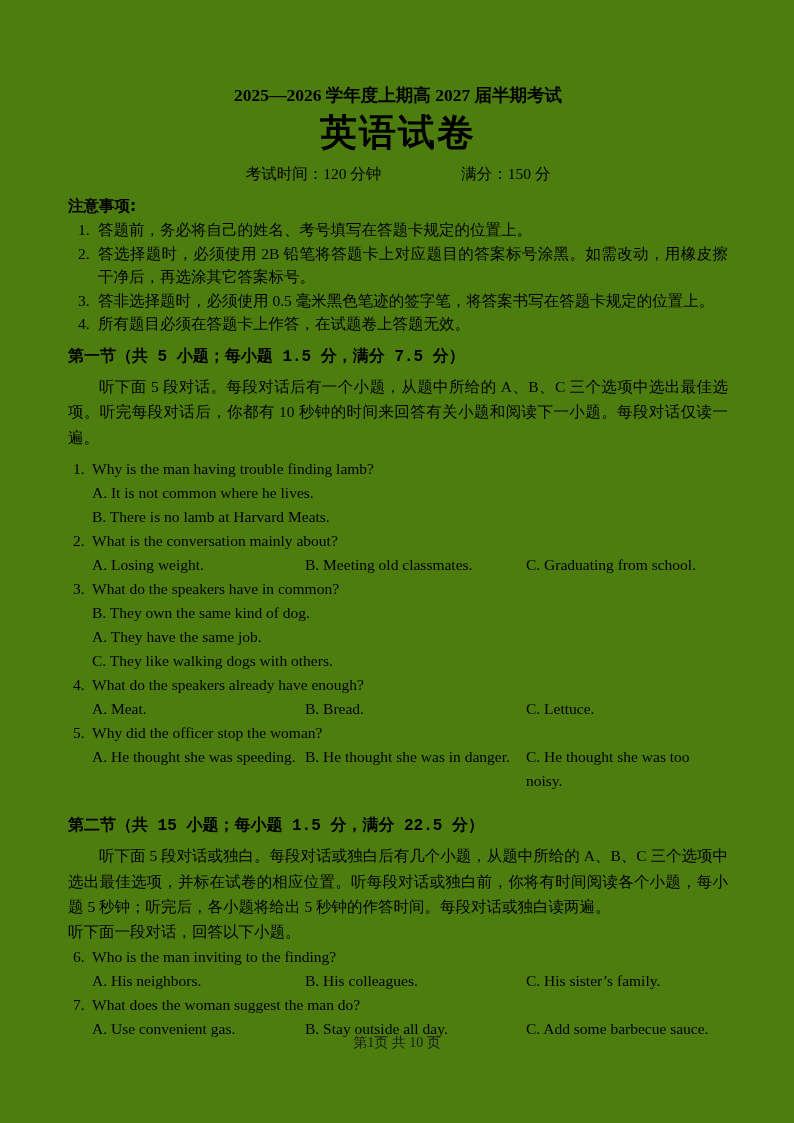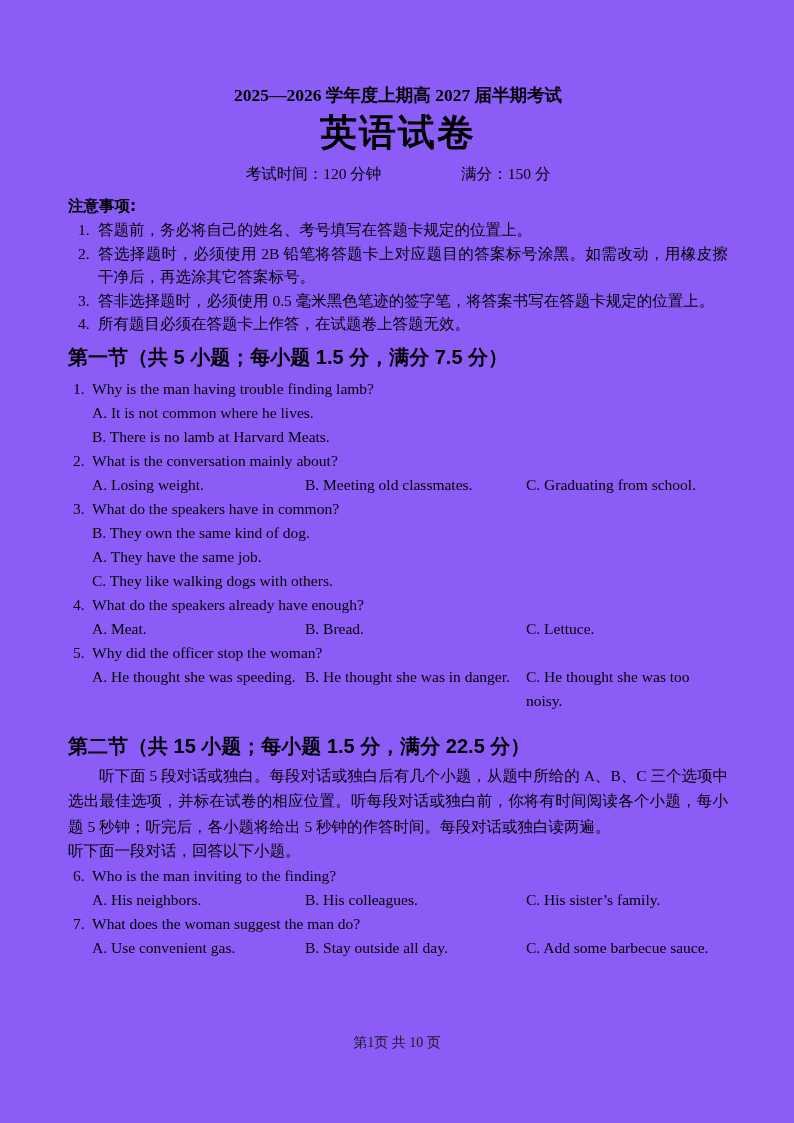--- a/index.html
+++ b/index.html
@@ -1,20 +1,20 @@
 <!DOCTYPE html>
 <html><head>
 <meta charset="utf-8">
 <style>
   html,body { margin:0; padding:0; background:#ffffff; }
   .page {
     position:relative;
     width:794px; height:1123px;
     margin:0 auto;
-    background:#8b5cf6;
+    background:#4d7c0f;
     color:#000;
     font-family:"Liberation Serif","DejaVu Serif",serif;
     font-size:15.5px;
     box-sizing:border-box;
     padding:84px 66px 0 68px;
     overflow:hidden;
   }
   .school-year {
     text-align:center;
     font-weight:bold;
@@ -51,23 +51,23 @@
   .part-heading {
     margin-top:21px;
     font-weight:bold;
     font-size:16px;
     line-height:25px;
     font-family:"DejaVu Sans","Liberation Sans",sans-serif;
   }
   .section-heading {
     margin-top:9px;
     font-weight:bold;
-    font-size:20px;
+    font-size:16px;
     line-height:25px;
-    font-family:Liberation Sans, sans-serif;
+    font-family:Liberation Mono, monospace;
   }
   .instructions {
     margin-top:4px;
     text-indent:2em;
     text-align:justify;
     line-height:25.5px;
   }
   .questions { margin-top:7px; }
   .question { display:flex; }
   .qnum { flex:0 0 19px; margin-left:5px; line-height:24px; }
@@ -121,20 +121,21 @@
       <span class="nnum">3.</span>
       <span class="ntext">答非选择题时，必须使用 0.5 毫米黑色笔迹的签字笔，将答案书写在答题卡规定的位置上。</span>
     </div>
     <div class="notice-item">
       <span class="nnum">4.</span>
       <span class="ntext">所有题目必须在答题卡上作答，在试题卷上答题无效。</span>
     </div>
   </div>
 
   <div class="section-heading">第一节（共 5 小题；每小题 1.5 分，满分 7.5 分）</div>
+  <div class="instructions">听下面 5 段对话。每段对话后有一个小题，从题中所给的 A、B、C 三个选项中选出最佳选项。听完每段对话后，你都有 10 秒钟的时间来回答有关小题和阅读下一小题。每段对话仅读一遍。</div>
 
   <div class="questions">
 
     <div class="question">
       <span class="qnum">1.</span>
       <div class="qbody">
         <div class="qtext">Why is the man having trouble finding lamb?</div>
         <div class="opt-stacked">A. It is not common where he lives.</div>
         <div class="opt-stacked">B. There is no lamb at Harvard Meats.</div>
       </div>

